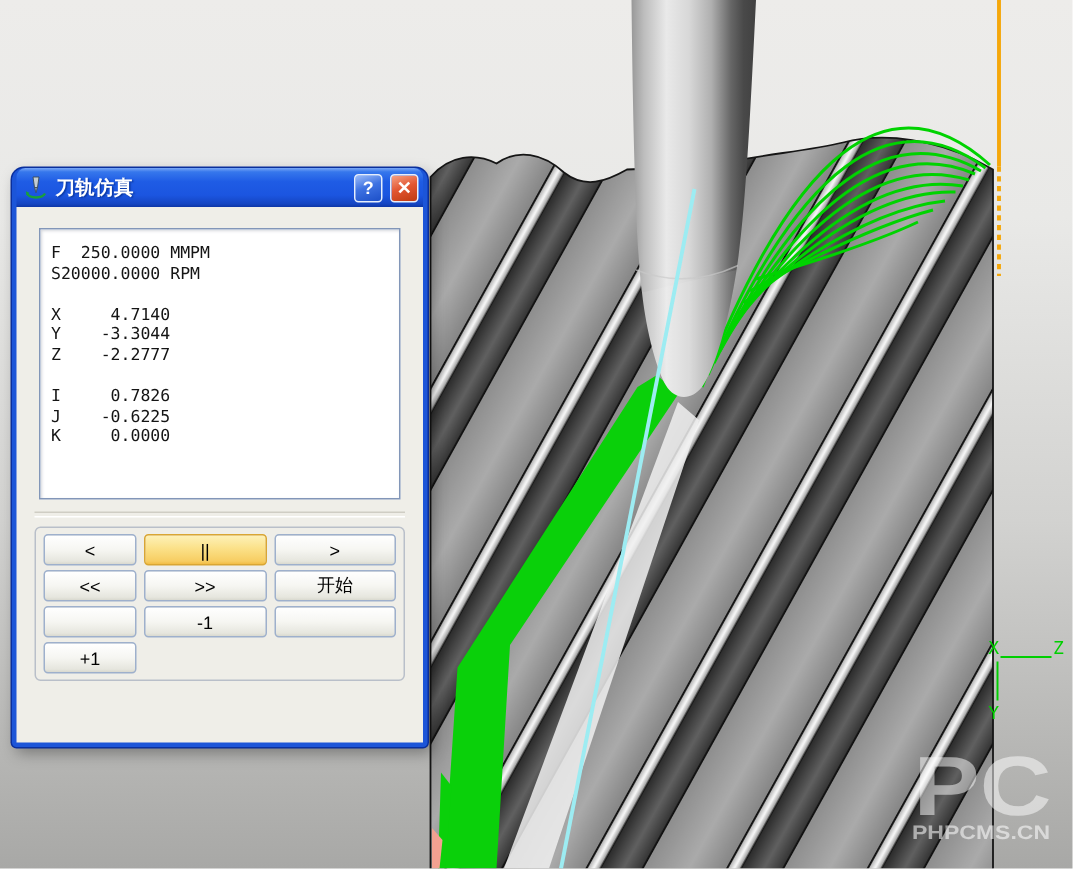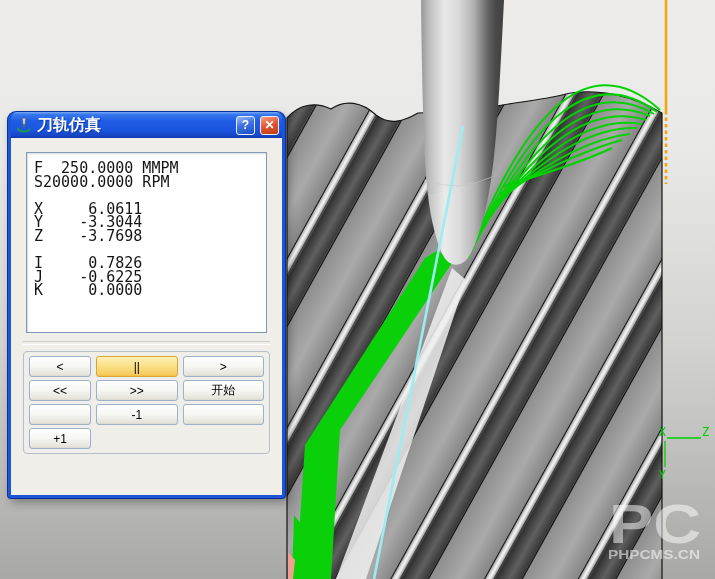--- a/index.html
+++ b/index.html
@@ -18,39 +18,39 @@
     padding:0 3px 3px 3px;
     box-shadow:0 0 0 1px #0a2f9c, 3px 4px 10px rgba(0,0,0,.35);
   }
   .titlebar{
     height:26px;display:flex;align-items:center;gap:5px;
     padding:0 3px 0 5px;box-sizing:border-box;
     border-radius:6px 6px 0 0;
     background:linear-gradient(180deg,#7aa8f6 0%,#3677ec 10%,#1f5ce5 35%,#1b55e0 70%,#1545c2 92%,#0d36a6 100%);
   }
   .title-text{
-    flex:1;color:#fff;font-size:16px;font-weight:bold;
+    flex:1;color:#fff;font-size:13px;font-weight:bold;
     text-shadow:1px 1px 1px #0a37a0;white-space:nowrap;overflow:hidden;
   }
   .tb-btn{
     width:19px;height:19px;border:1px solid #e6eefc;border-radius:3px;
     color:#fff;font-size:12px;font-weight:bold;line-height:1;
     display:flex;align-items:center;justify-content:center;
     box-sizing:border-box;cursor:default;
   }
   .tb-help{background:linear-gradient(160deg,#9cbcf8 0%,#3e72e2 45%,#1c4fc8 100%);}
   .tb-close{background:linear-gradient(160deg,#f6a284 0%,#e25632 48%,#bf3a10 100%);}
   .dlg-body{
     background:#efeee8;height:calc(100% - 26px);box-sizing:border-box;
     padding:14px 10px 9px 10px;display:flex;flex-direction:column;
   }
   .readout{
     background:#fff;border:1px solid #8296b8;height:181px;box-sizing:border-box;
     padding:9px 7px;margin:0 5px;
-    font-family:"DejaVu Sans Mono",monospace;font-size:15px;color:#151515;
+    font-family:"DejaVu Sans Mono",monospace;font-size:11px;color:#151515;
     box-shadow:inset 1px 1px 2px rgba(90,100,120,.25);
   }
   .readout div{white-space:pre;height:13.6px;line-height:13.6px;}
   .divider{height:2px;margin:8px 2px 6px 2px;border-top:1px solid #cfcdc4;border-bottom:1px solid #ffffff;}
   .btn-panel{
     border:1px solid #b9bfc9;border-radius:4px;padding:4px 5px;margin:0 2px;
     display:grid;grid-template-columns:62px 1fr 1fr;gap:3px 5px;
   }
   .xp-btn{
     height:21px;box-sizing:border-box;
@@ -178,23 +178,23 @@
     <span class="title-text">刀轨仿真</span>
     <span class="tb-btn tb-help">?</span>
     <span class="tb-btn tb-close">✕</span>
   </div>
 
   <div class="dlg-body">
     <div class="readout">
       <div>F  250.0000 MMPM</div>
       <div>S20000.0000 RPM</div>
       <div></div>
-      <div>X     6.0611</div>
+      <div>X     4.7140</div>
       <div>Y    -3.3044</div>
-      <div>Z    -3.7698</div>
+      <div>Z    -2.2777</div>
       <div></div>
       <div>I     0.7826</div>
       <div>J    -0.6225</div>
       <div>K     0.0000</div>
     </div>
 
     <div class="divider"></div>
 
     <div class="btn-panel">
       <button class="xp-btn">&lt;</button>

